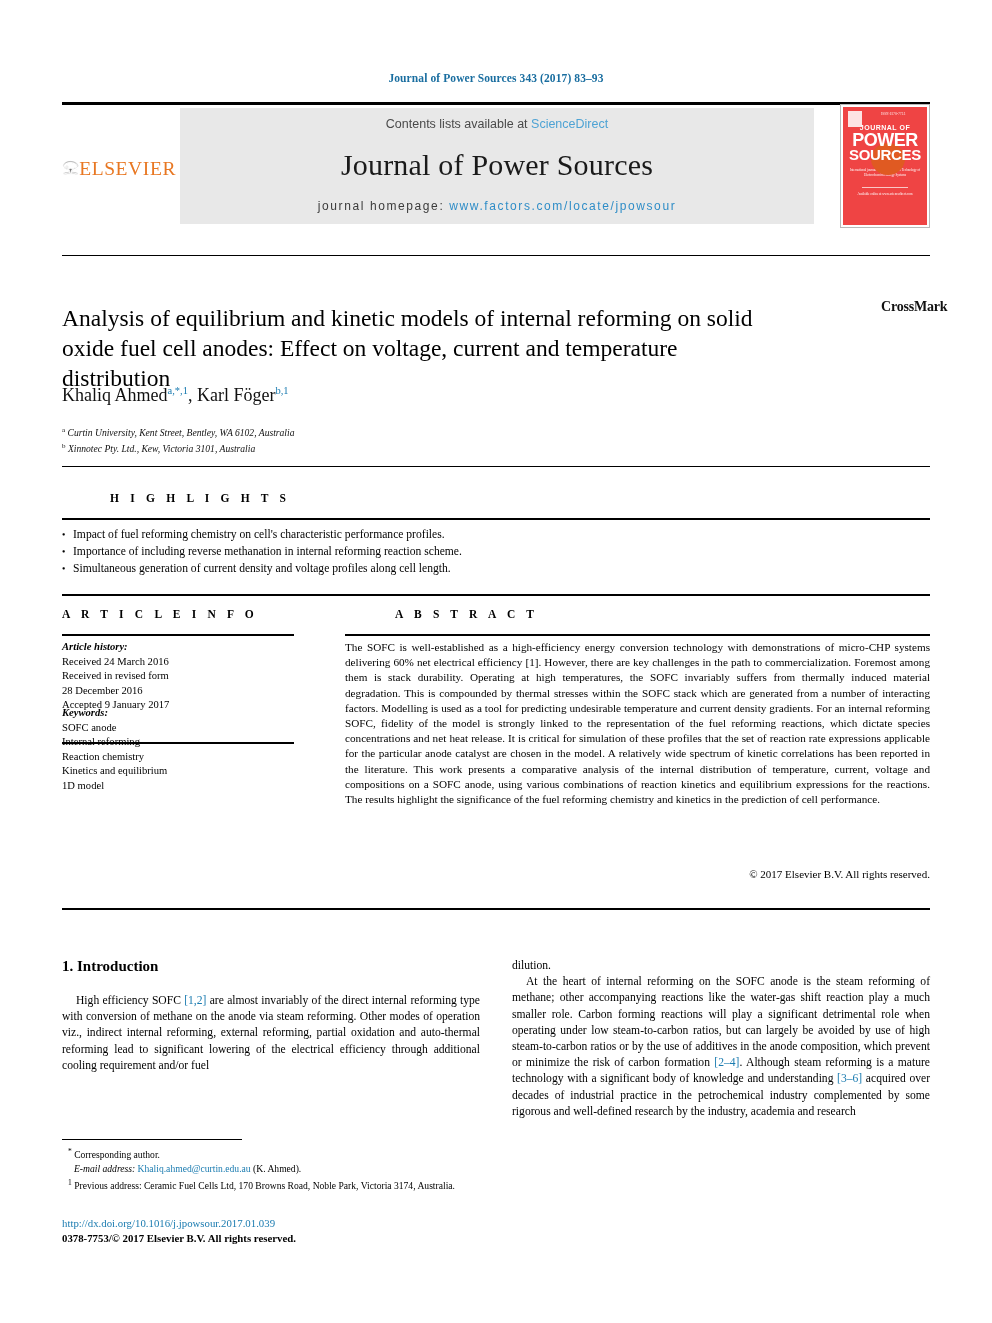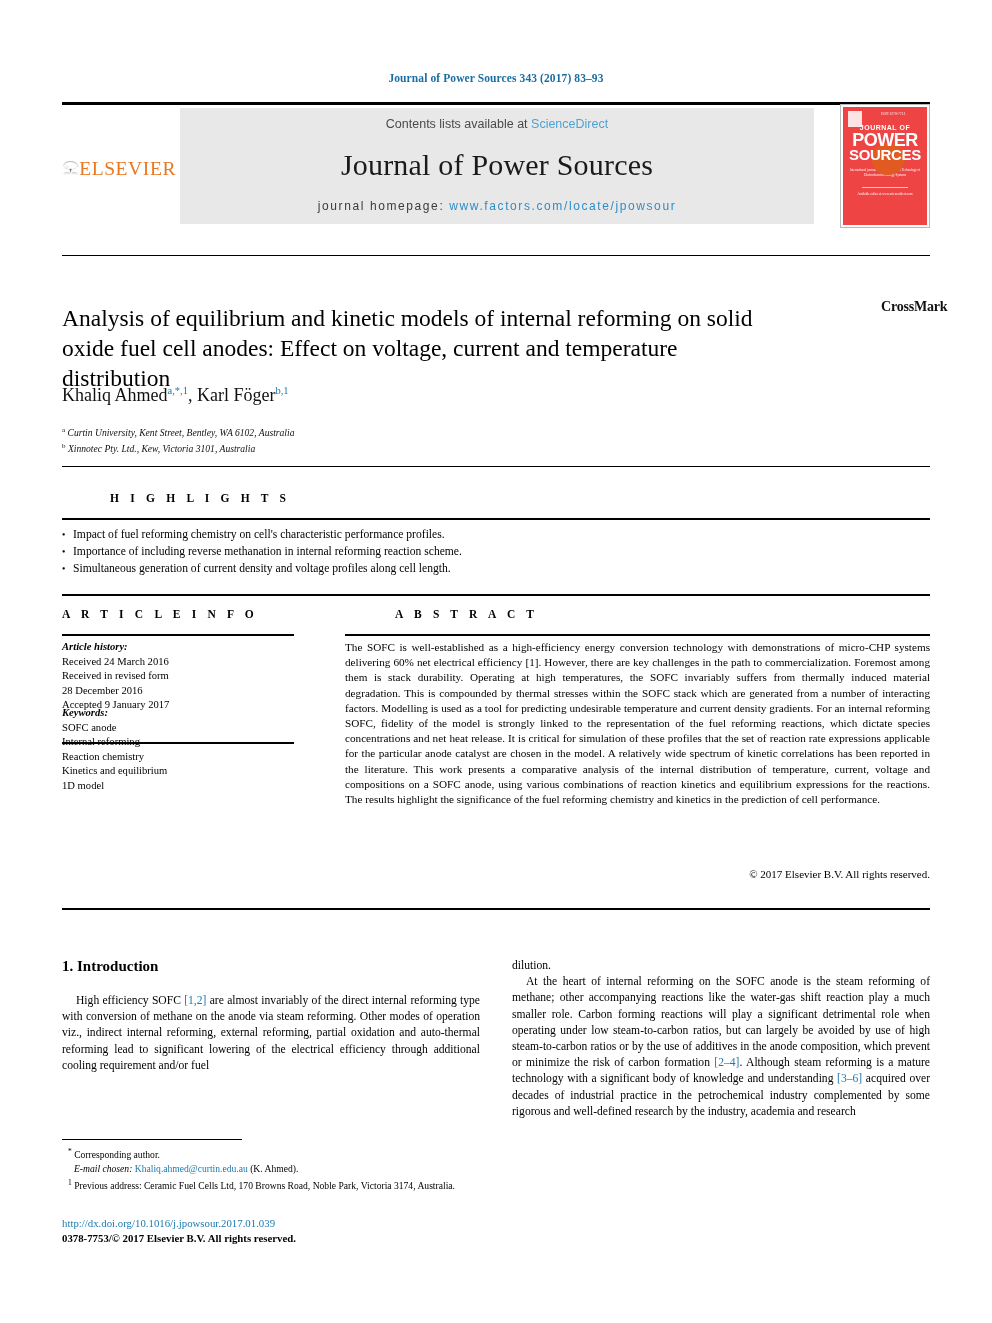--- a/index.html
+++ b/index.html
@@ -340,21 +340,21 @@
   </div>
 
   <div class="col-right">
     <p class="para">dilution.</p>
     <p class="para indent"><span>At the heart of internal reforming on the SOFC anode is the steam reforming of methane; other accompanying reactions like the water-gas shift reaction play a much smaller role. Carbon forming reactions will play a significant detrimental role when operating under low steam-to-carbon ratios, but can largely be avoided by use of high steam-to-carbon ratios or by the use of additives in the anode composition, which prevent or minimize the risk of carbon formation </span><span class="ref">[2–4]</span><span>. Although steam reforming is a mature technology with a significant body of knowledge and understanding </span><span class="ref">[3–6]</span><span> acquired over decades of industrial practice in the petrochemical industry complemented by some rigorous and well-defined research by the industry, academia and research</span></p>
   </div>
 
   <div class="fn-rule"></div>
   <div class="footnotes">
     <div style="padding-left:12px; text-indent:-6px;"><span class="fn-marker">*</span> <span>Corresponding author.</span></div>
-    <div style="padding-left:12px;"><span class="mail">E-mail chosen:</span> <span class="link">Khaliq.ahmed@curtin.edu.au</span> <span>(K. Ahmed).</span></div>
+    <div style="padding-left:12px;"><span class="mail">E-mail address:</span> <span class="link">Khaliq.ahmed@curtin.edu.au</span> <span>(K. Ahmed).</span></div>
     <div style="padding-left:12px; text-indent:-6px; margin-top:1px;"><span class="fn-marker">1</span> <span>Previous address: Ceramic Fuel Cells Ltd, 170 Browns Road, Noble Park, Victoria 3174, Australia.</span></div>
   </div>
 
   <div class="doi-block">
     <div class="doi-link">http://dx.doi.org/10.1016/j.jpowsour.2017.01.039</div>
     <div class="issn">0378-7753/© 2017 Elsevier B.V. All rights reserved.</div>
   </div>
 
 </div>
 

